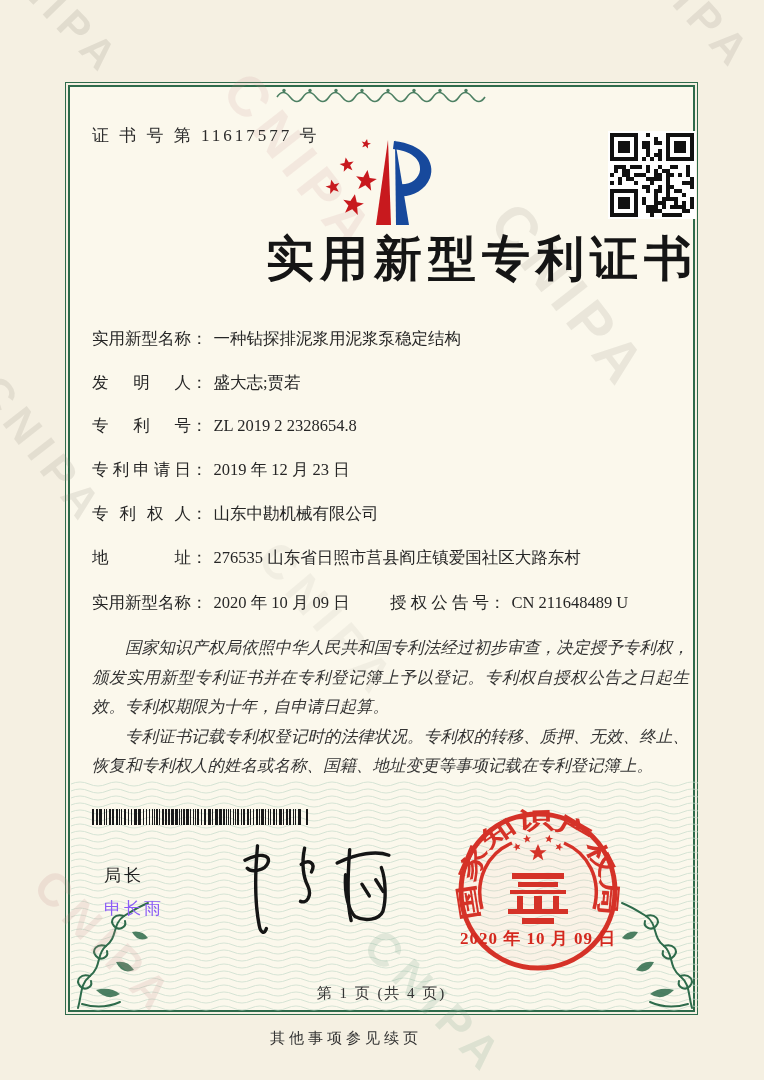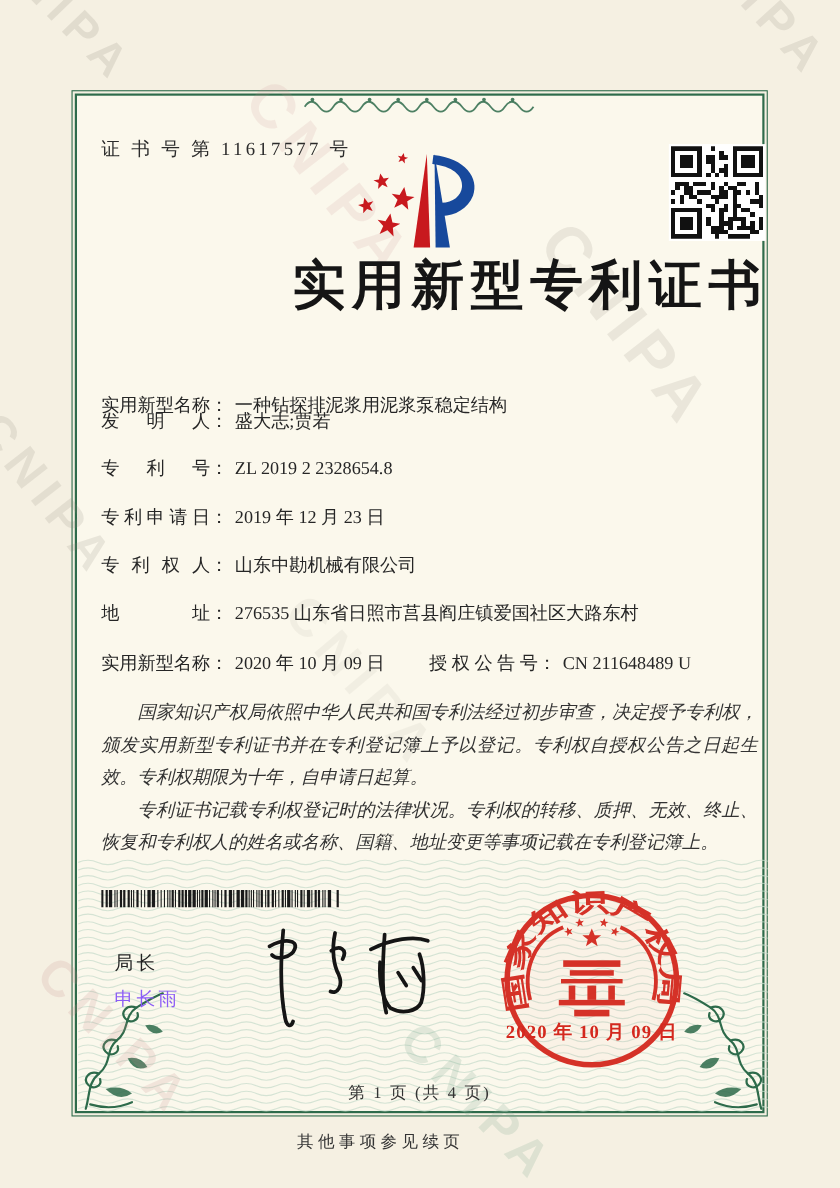--- a/index.html
+++ b/index.html
@@ -30,21 +30,21 @@
   .content{position:absolute;inset:0;z-index:3;}
   .cert-no{position:absolute;left:92px;top:124px;font-size:17px;letter-spacing:3px;color:#2b2b2b;}
   .logo{position:absolute;left:322px;top:128px;}
   .qr{position:absolute;left:608px;top:131px;width:88px;height:88px;background:#fff;padding:2px;box-sizing:border-box;}
   .title{position:absolute;left:65px;top:227px;width:633px;text-align:right;
          font-size:48px;font-weight:bold;letter-spacing:6px;color:#151515;}
   .field-row{position:absolute;left:92px;width:600px;font-size:16.5px;color:#262626;white-space:nowrap;}
   .flabel{display:inline-block;width:99px;text-align:justify;text-align-last:justify;}
   .fcolon{margin-right:6px;}
   .grp2{position:absolute;left:298px;top:0;}
-  .r0{top:328px;margin-top:30px;} .r1{top:372px;} .r2{top:415px;} .r3{top:459px;}
+  .r0{top:328px;} .r1{top:372px;} .r2{top:415px;} .r3{top:459px;}
   .r4{top:503px;} .r5{top:547px;} .r6{top:592px;}
   .body-text{position:absolute;left:92px;top:633px;width:597px;font-size:16.5px;
              line-height:29.5px;text-align:justify;color:#333;font-style:italic;}
   .body-text p{margin:0;text-indent:2em;}
   .barcode{position:absolute;left:92px;top:809px;}
   .director-title{position:absolute;left:104px;top:864px;font-size:17px;letter-spacing:3px;color:#222;}
   .director-name{position:absolute;left:104px;top:897px;font-size:17px;letter-spacing:3px;color:#8b5cf6;}
   .signature{position:absolute;left:218px;top:838px;transform:rotate(-2deg);}
   .seal{position:absolute;left:448px;top:801px;opacity:.95;}
   .seal-date{position:absolute;left:450px;top:927px;width:176px;text-align:center;

